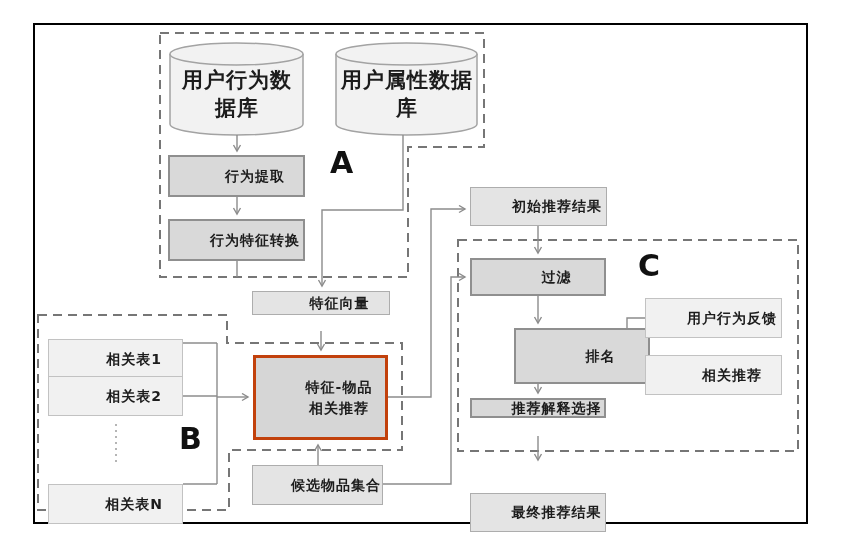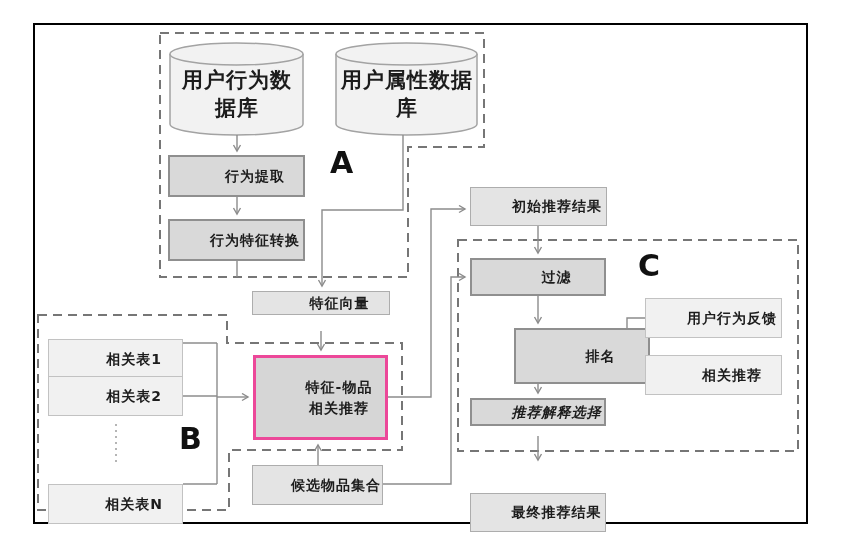--- a/index.html
+++ b/index.html
@@ -12,21 +12,21 @@
     border:2px solid #000000; box-sizing:border-box; background:#ffffff;
   }
   svg.wires { position:absolute; left:0; top:0; width:863px; height:542px; }
   .node {
     position:absolute; box-sizing:border-box;
     display:flex; align-items:center; justify-content:center;
     text-align:center; font-weight:bold; font-size:14px; color:#1c1c1c;
     letter-spacing:1px; line-height:1.45;padding-left:37px;
   }
   .proc  { background:#d9d9d9; border:2px solid #8f8f8f; }
-  .procS { background:#d6d6d6; border:3px solid #ec4899; white-space:pre-line; }
+  .procS { background:#d6d6d6; border:3px solid #c2410c; white-space:pre-line; }
   .io    { background:#e4e4e4; border:1px solid #adadad; }
   .light { background:#f1f1f1; border:1px solid #c2c2c2; }
   .dbtext { position:absolute; display:flex; align-items:center; justify-content:center;
     font-weight:bold; font-size:21px; color:#1c1c1c; letter-spacing:1px; text-align:center; }
   .region-label { position:absolute; font-weight:bold; color:#111111; font-size:30px; }
 </style>
 </head>
 <body>
 
 <div class="canvas">
@@ -94,18 +94,18 @@
 
   <div class="node light" style="left:48px; top:339px; width:135px; height:40px;">相关表1</div>
   <div class="node light" style="left:48px; top:376px; width:135px; height:40px;">相关表2</div>
   <div class="node light" style="left:48px; top:465px; width:135px; height:40px;margin-top:19px;">相关表N</div>
 
   <div class="node io" style="left:252px; top:465px; width:131px; height:40px;">候选物品集合</div>
 
   <div class="node io" style="left:470px; top:187px; width:137px; height:39px;">初始推荐结果</div>
   <div class="node proc" style="left:470px; top:258px; width:136px; height:38px;">过滤</div>
   <div class="node proc" style="left:470px; top:328px; width:136px; height:56px;margin-left:44px;">排名</div>
-  <div class="node proc" style="left:470px; top:398px; width:136px; height:28px;font-style:italic;">推荐解释选择</div>
+  <div class="node proc" style="left:470px; top:398px; width:136px; height:20px;">推荐解释选择</div>
   <div class="node io" style="left:470px; top:465px; width:136px; height:39px;margin-top:28px;">最终推荐结果</div>
 
   <div class="node light" style="left:645px; top:298px; width:137px; height:40px;">用户行为反馈</div>
   <div class="node light" style="left:645px; top:355px; width:137px; height:40px;">相关推荐</div>
 </div>
 
 </body></html>

